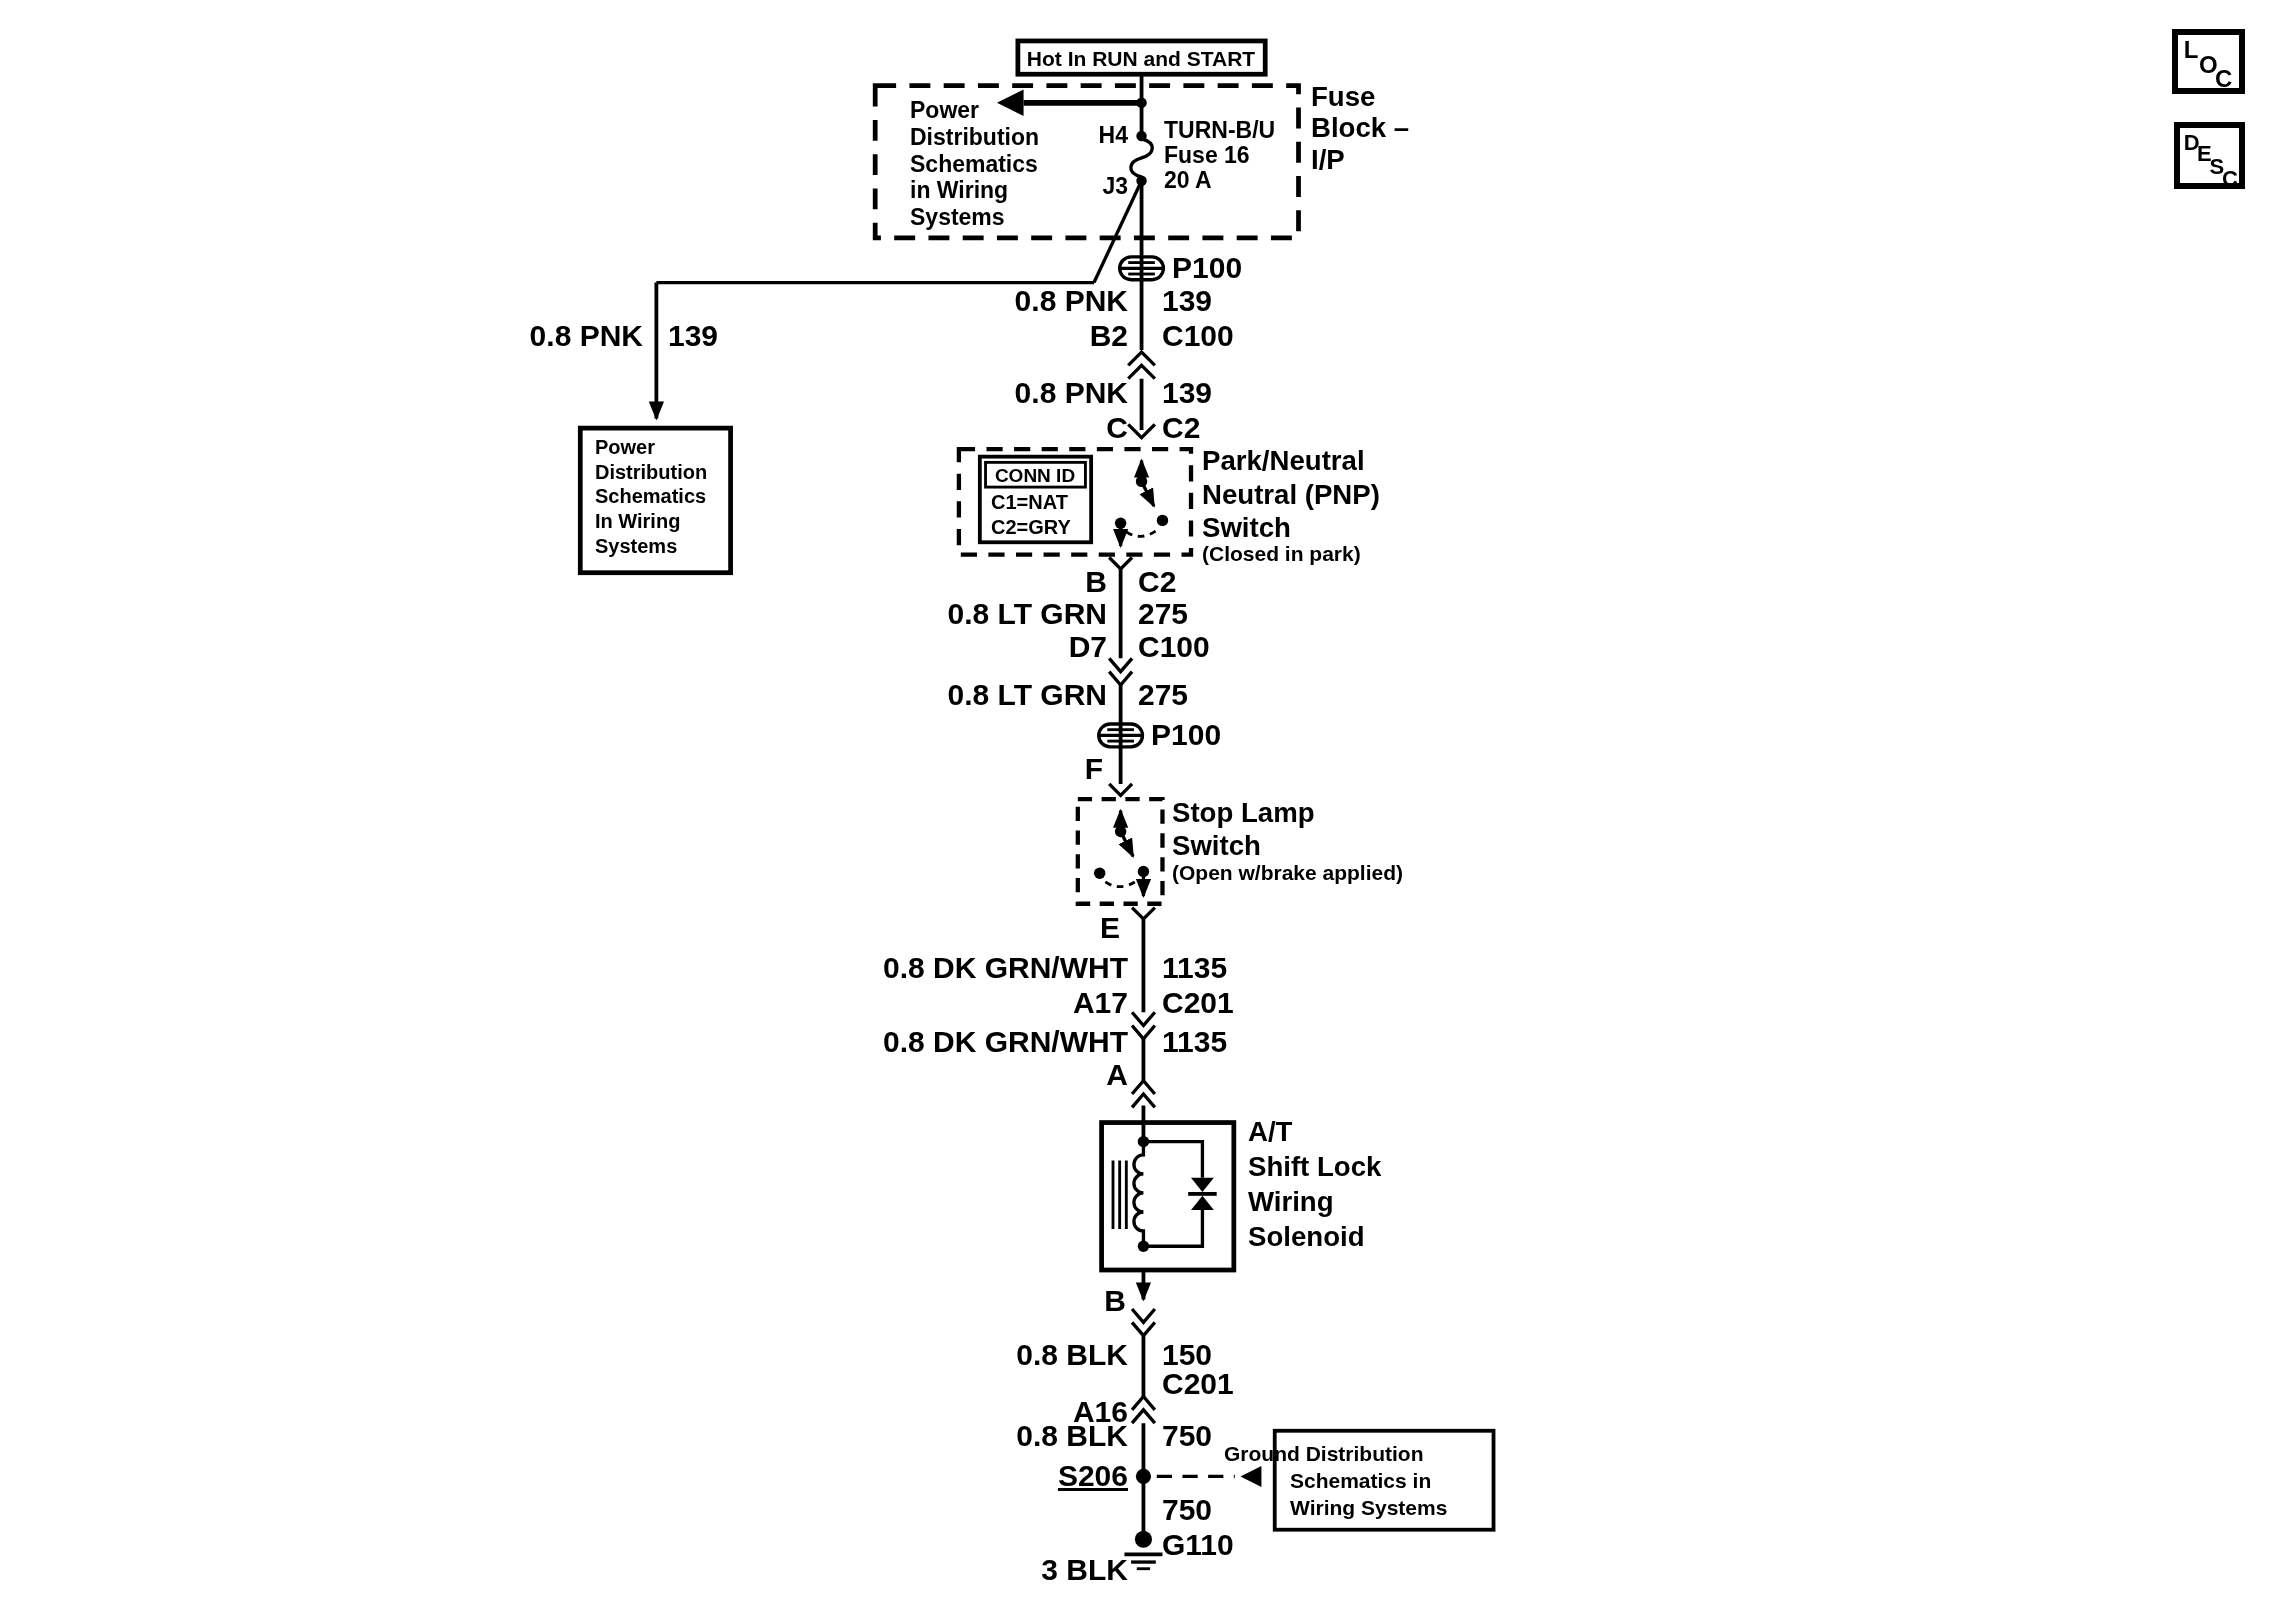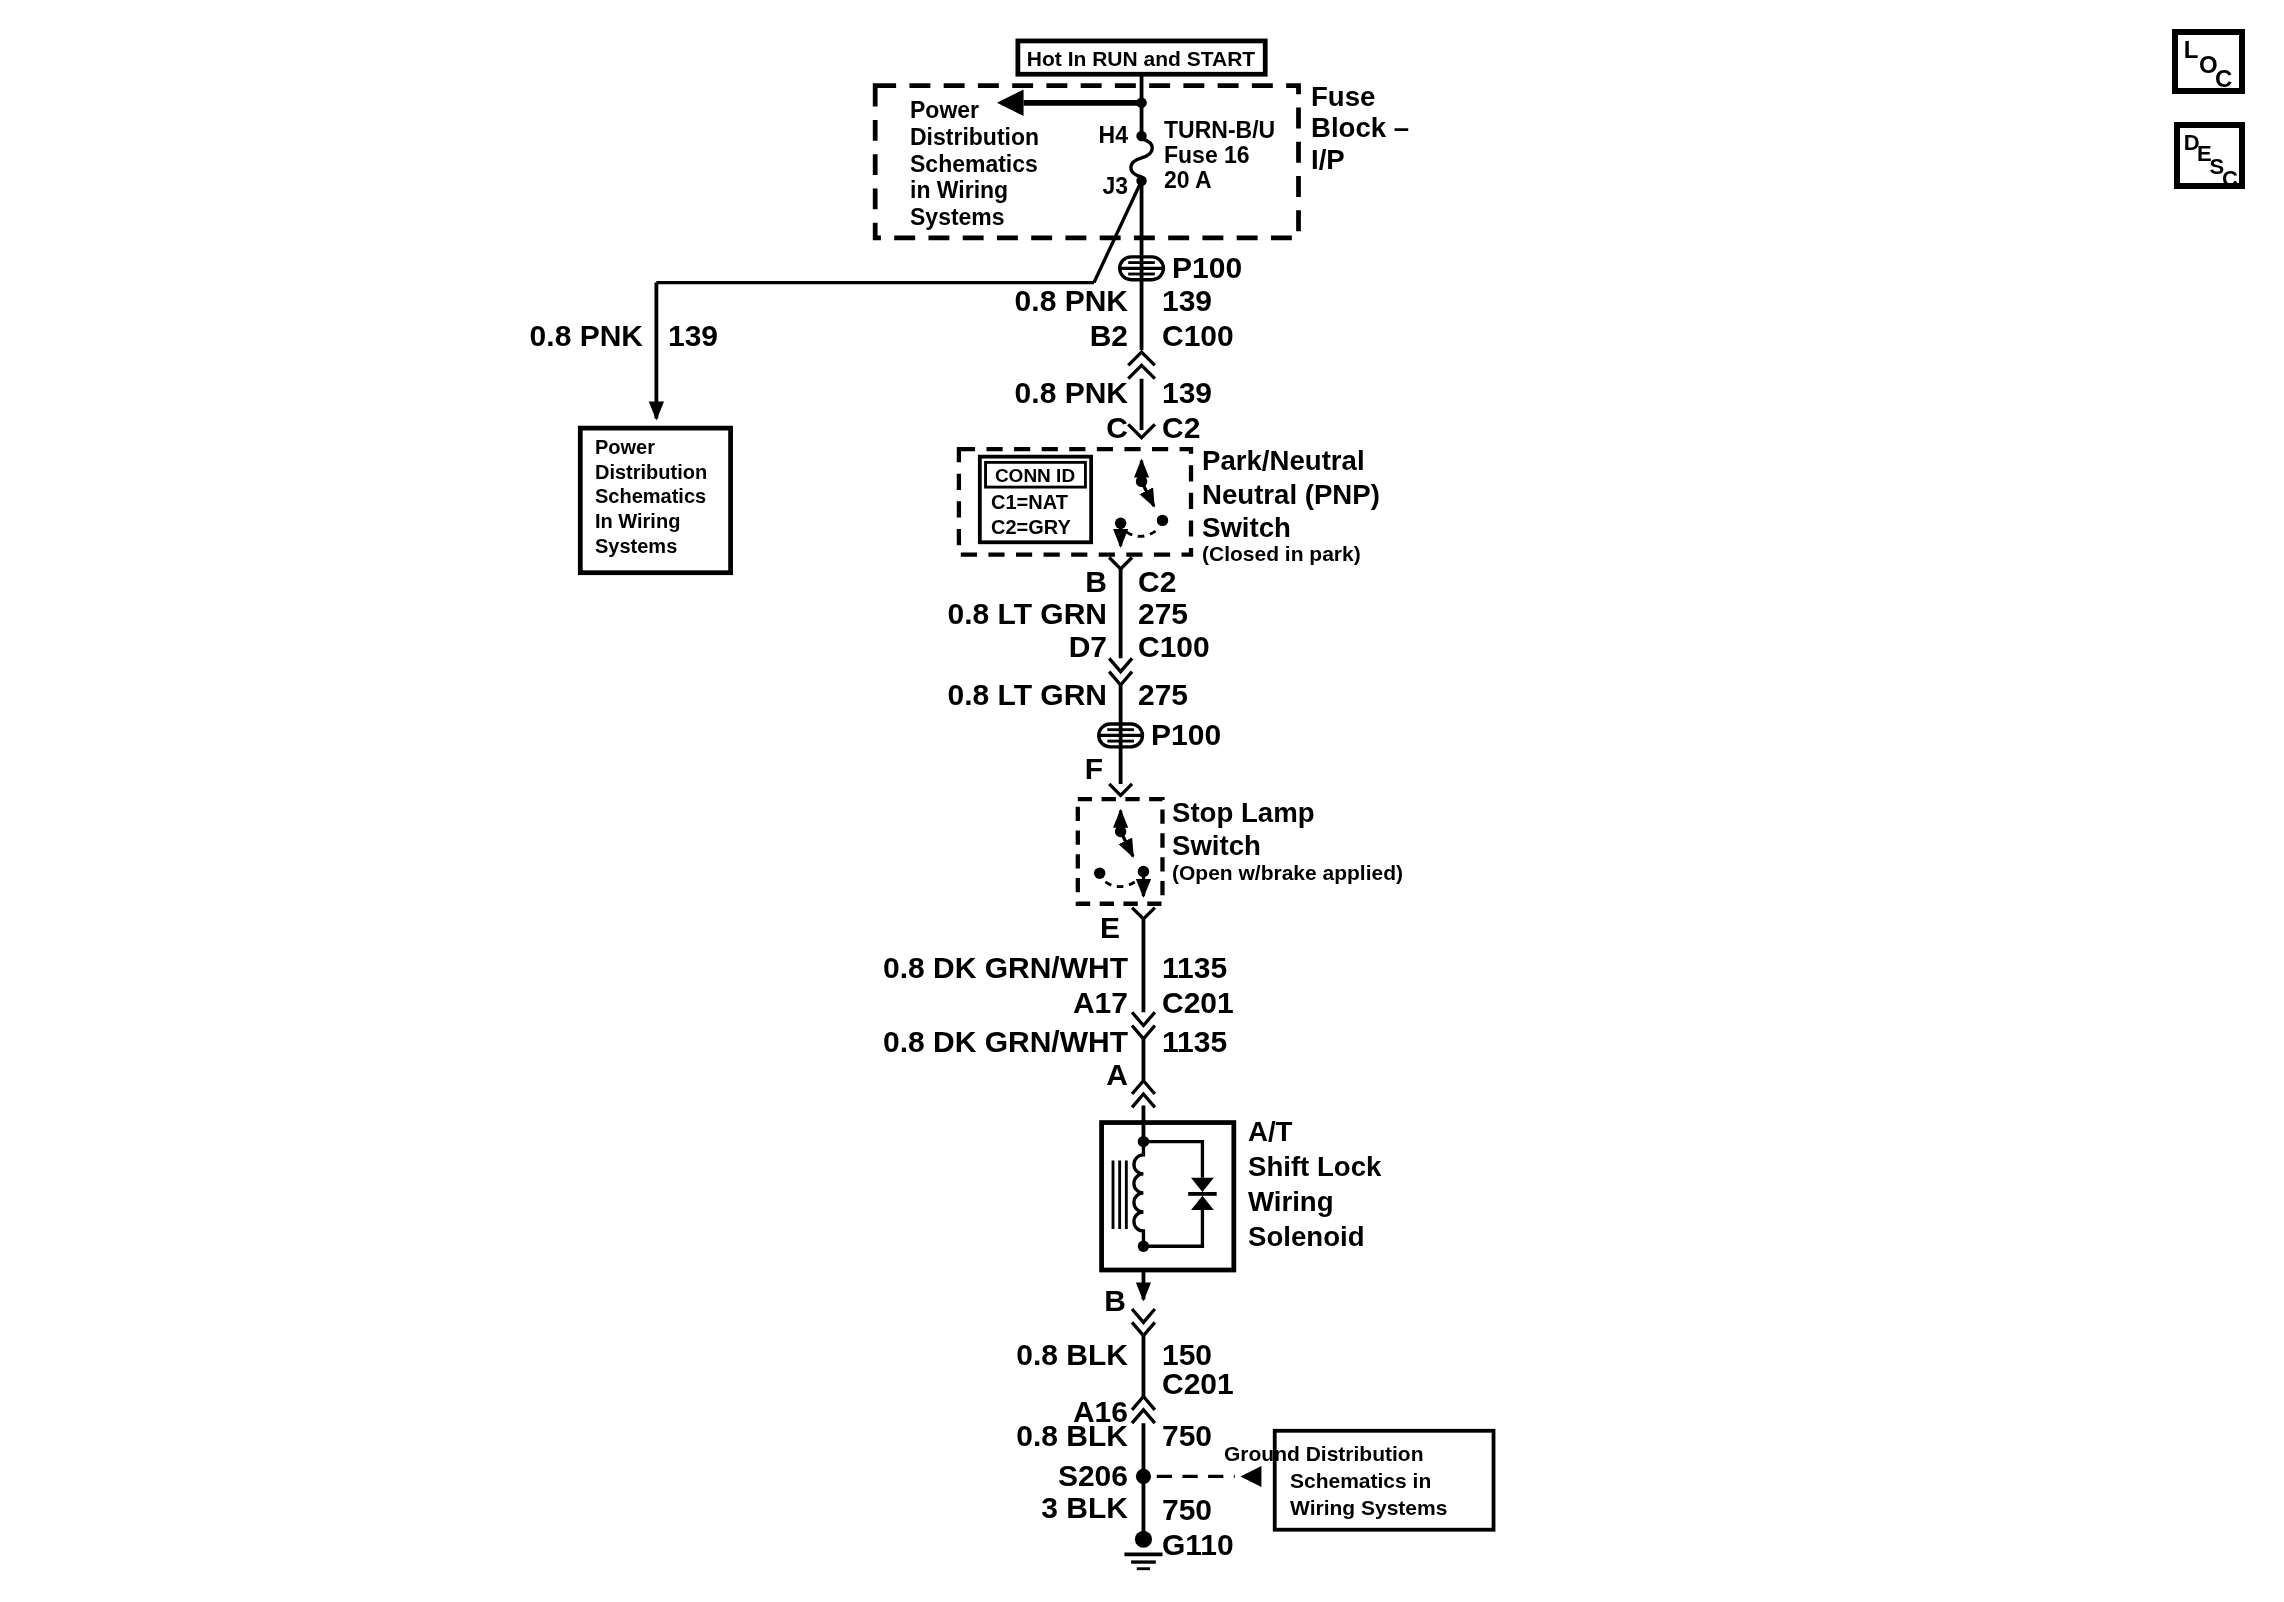--- a/index.html
+++ b/index.html
@@ -231,22 +231,22 @@
 <div class="t la s29" style="left:1248px;top:1202px;">Wiring</div>
 <div class="t la s29" style="left:1248px;top:1237px;">Solenoid</div>
 <div class="t ra s27" style="left:1126px;top:1301px;">B</div>
 
 <div class="t ra s27" style="left:1128px;top:1355px;">0.8 BLK</div>
 <div class="t la s27" style="left:1162px;top:1355px;">150</div>
 <div class="t ra s27" style="left:1128px;top:1384px;margin-top:28px;">A16</div>
 <div class="t la s27" style="left:1162px;top:1384px;">C201</div>
 <div class="t ra s27" style="left:1128px;top:1436px;">0.8 BLK</div>
 <div class="t la s27" style="left:1162px;top:1436px;">750</div>
-<div class="t ra s27" style="left:1128px;top:1476px;">S206</div>
-<div class="t ra s27" style="left:1128px;top:1508px;">3 BLK</div>
+<div class="t ra s27" style="left:1128px;top:1476px;text-decoration:underline;">S206</div>
+<div class="t ra s27" style="left:1128px;top:1570px;">3 BLK</div>
 <div class="t la s27" style="left:1162px;top:1510px;">750</div>
 <div class="t la s27" style="left:1162px;top:1545px;">G110</div>
 
 <div>
   <div class="t la s22" style="left:1224px;top:1453px;">Ground Distribution</div>
   <div class="t la s22" style="left:1290px;top:1480px;">Schematics in</div>
   <div class="t la s22" style="left:1290px;top:1507px;">Wiring Systems</div>
 </div>
 
 </div>

